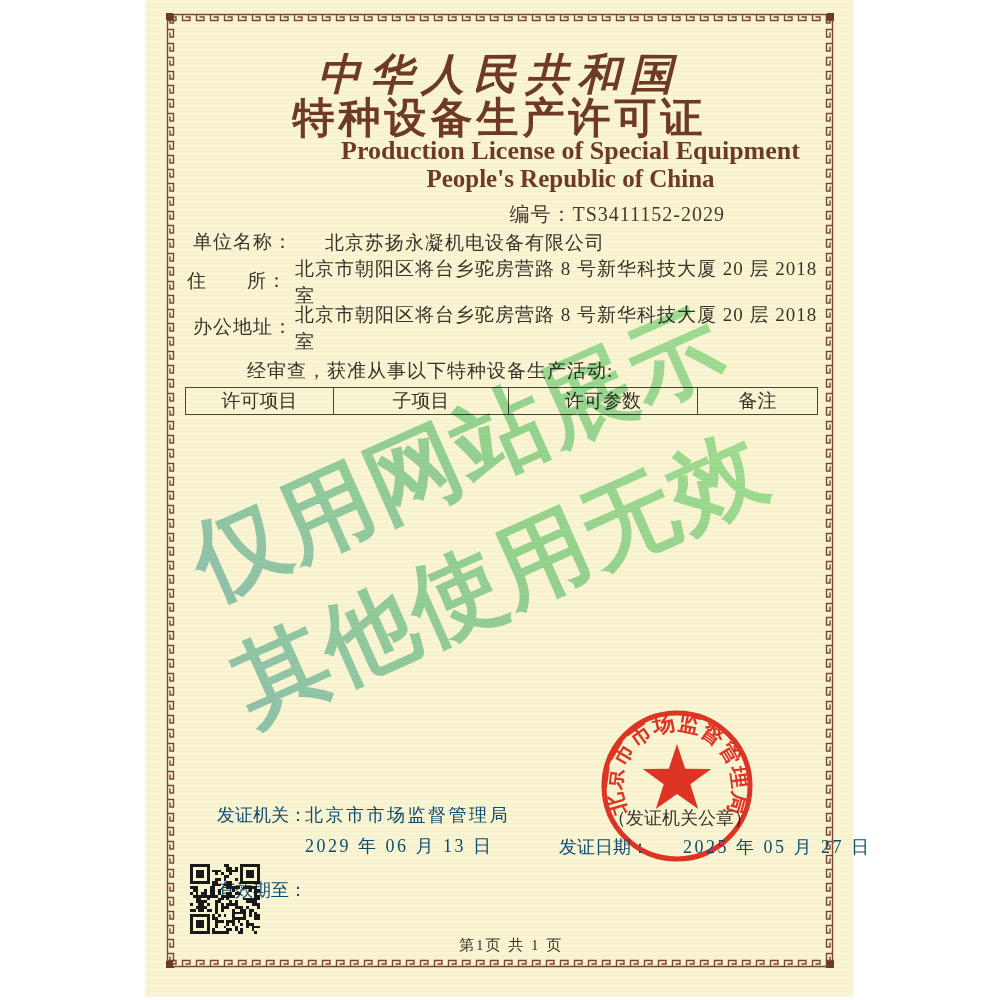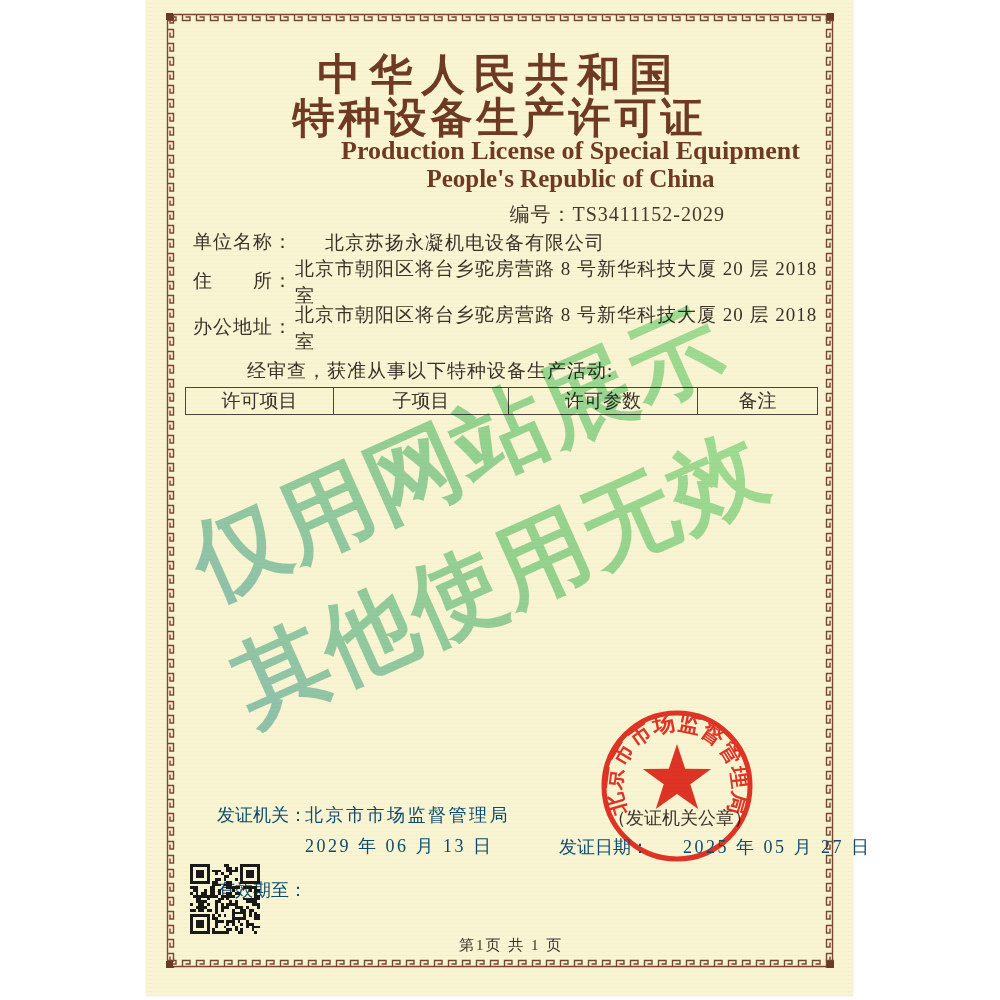--- a/index.html
+++ b/index.html
@@ -13,21 +13,21 @@
     background:#f9f4d2;
     background-image:repeating-linear-gradient(0deg, rgba(120,100,40,0.035) 0 1px, transparent 1px 4px);
     box-shadow:0 0 3px rgba(0,0,0,0.08);
   }
   .frame{position:absolute;left:166px;top:13px;}
   .abs{position:absolute;}
   .cn-title{
     left:146px;width:707px;text-align:center;
     color:#6e3a23;font-weight:bold;
   }
-  .t1{top:46px;font-size:43px;letter-spacing:9px;}
+  .t1{top:46px;font-size:43px;letter-spacing:9px;font-style:italic;}
   .t2{top:90px;font-size:42px;letter-spacing:4px;}
   .en-title{
     left:146px;width:849px;text-align:center;
     color:#6e3a23;font-weight:bold;
   }
   .e1{top:136px;font-size:26px;}
   .e2{top:165px;font-size:25px;}
   .license-no{
     top:201px;right:275px;font-size:20px;color:#43392c;letter-spacing:1px;
   }
@@ -96,21 +96,21 @@
 
 <div class="abs cn-title t1">中华人民共和国</div>
 <div class="abs cn-title t2">特种设备生产许可证</div>
 <div class="abs en-title e1">Production License of Special Equipment</div>
 <div class="abs en-title e2">People's Republic of China</div>
 <div class="abs license-no">编号：TS3411152-2029</div>
 
 <div class="abs lbl" style="left:193px;top:229px;">单位名称：</div>
 <div class="abs val" style="left:295px;top:229px;margin-left:30px;">北京苏扬永凝机电设备有限公司</div>
 
-<div class="abs lbl" style="left:193px;top:268px;">住　　所：</div>
+<div class="abs lbl" style="left:187px;top:268px;">住　　所：</div>
 <div class="abs val" style="left:295px;top:255px;">北京市朝阳区将台乡驼房营路 8 号新华科技大厦 20 层 2018
 室</div>
 
 <div class="abs lbl" style="left:193px;top:314px;">办公地址：</div>
 <div class="abs val" style="left:295px;top:301px;">北京市朝阳区将台乡驼房营路 8 号新华科技大厦 20 层 2018
 室</div>
 
 <div class="abs intro">经审查，获准从事以下特种设备生产活动:</div>
 
 <table class="abs lic-table">

